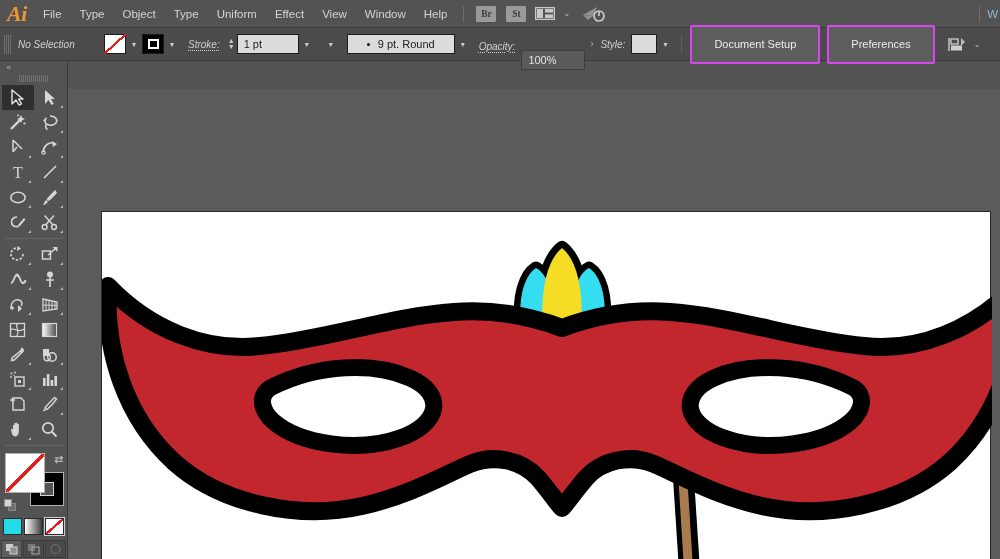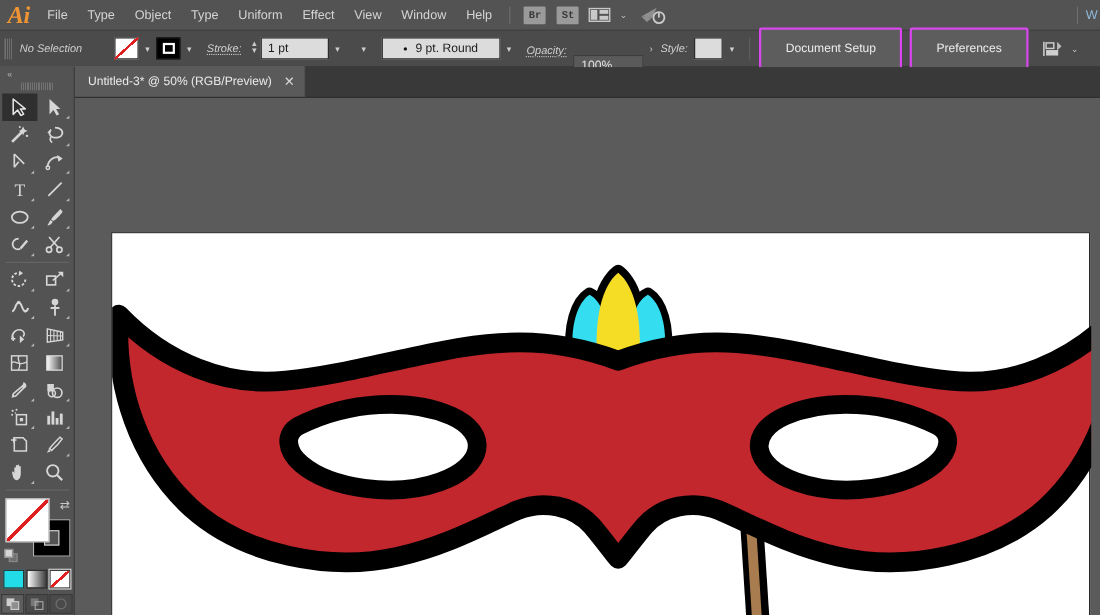--- a/index.html
+++ b/index.html
@@ -27,21 +27,21 @@
   }
   .menu-item {
     padding:0 9px; height:28px; line-height:28px; font-size:11.5px;
     color:#d4d4d4; cursor:default; white-space:nowrap;
   }
   .mb-sep { width:1px; height:16px; background:#6e6e6e; margin:0 7px; }
   .badge-btn {
     width:20px; height:16px; background:#9a9a9a; color:#3a3a3a;
     font-size:9.5px; font-weight:bold; display:flex; align-items:center;
     justify-content:center; margin:0 5px; border-radius:1px;
-    font-family:Liberation Mono, monospace;
+    font-family:Liberation Serif, serif;
   }
   .mb-icon { display:flex; align-items:center; margin:0 4px; }
   .chev { font-size:8px; color:#c6c6c6; margin-left:4px; }
   .mb-right { margin-left:auto; display:flex; align-items:center; height:28px; }
   .ws-text { color:#8fb8d8; font-size:11.5px; padding-right:2px; }
 
   
   .controlbar {
     position:absolute; top:28px; left:0; width:1000px; height:33px;
     background:#4b4b4b; display:flex; align-items:center;
@@ -286,27 +286,20 @@
       <svg width="18" height="15" viewBox="0 0 18 15">
         <line x1="1" y1="1" x2="1" y2="14" stroke="#cfcfcf" stroke-width="1.4"></line>
         <rect x="3" y="2" width="7" height="5" fill="none" stroke="#cfcfcf" stroke-width="1.3"></rect>
         <rect x="3" y="8.5" width="11" height="5" fill="#cfcfcf"></rect>
         <path d="M13 1 L17 5 L13 9 Z" fill="#cfcfcf" opacity="0.85"></path>
       </svg>
     </div>
     <div class="chev">⌄</div>
   </div>
 
-  <div class="tabbar">
-    <div class="tab-gap"></div>
-    <div class="doc-tab">
-      <span>Untitled-3* @ 50% (RGB/Preview)</span>
-      <span class="tab-close">✕</span>
-    </div>
-  </div>
 
   <div class="canvas">
     <div class="artboard">
       <svg class="art-svg" width="890" height="420" viewBox="0 0 890 420">
 
         <g>
           <path d="M561 112 L582 112 L602 420 L581 420 Z" fill="#000000"></path>
           <path d="M567 118 L576 118 L595 420 L586 420 Z" fill="#A87C4F"></path>
         </g>
 

